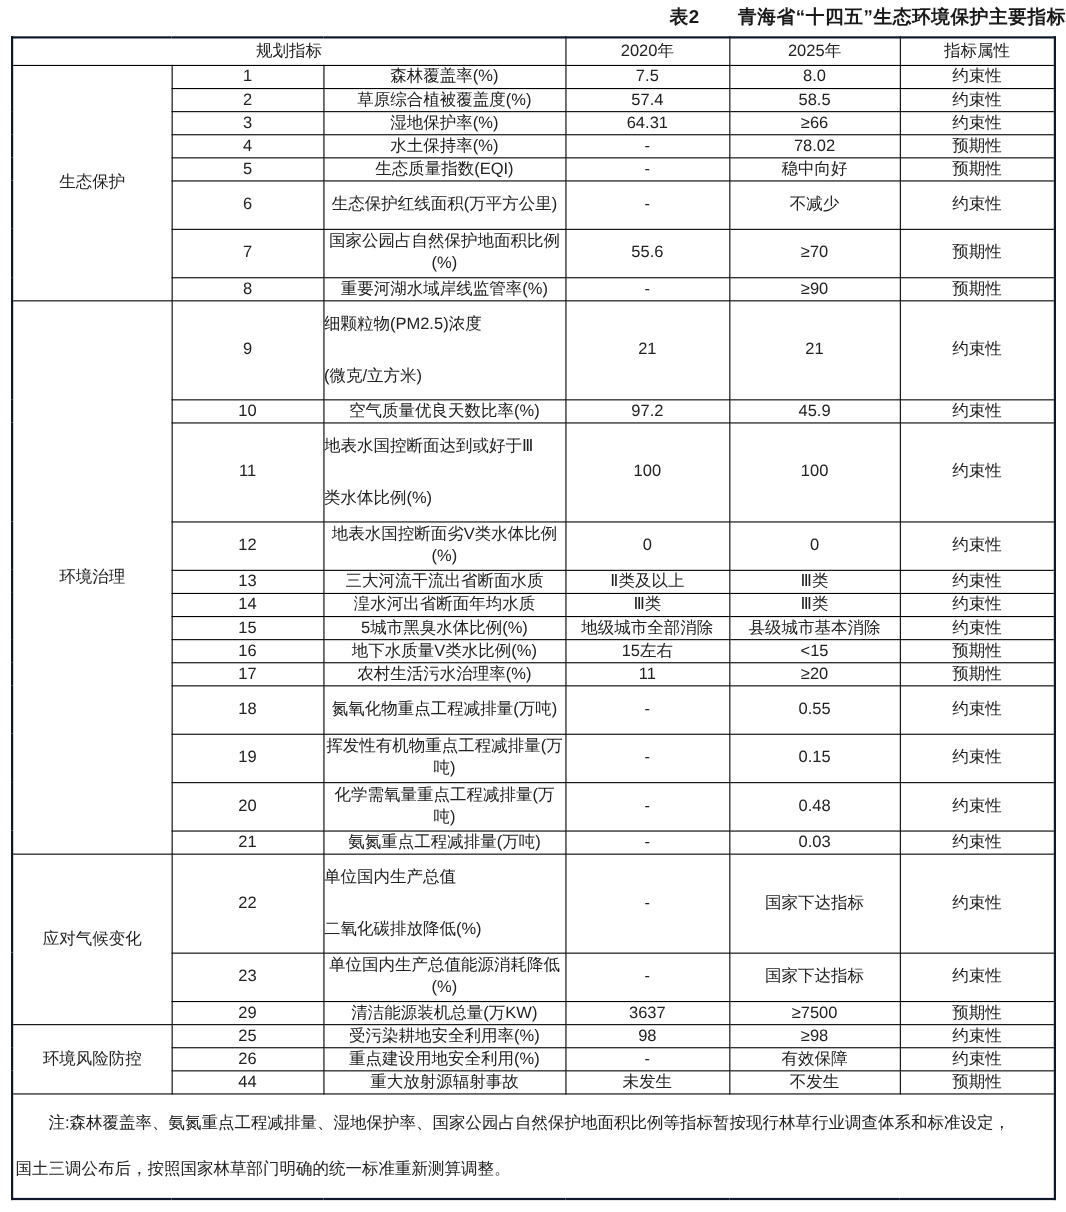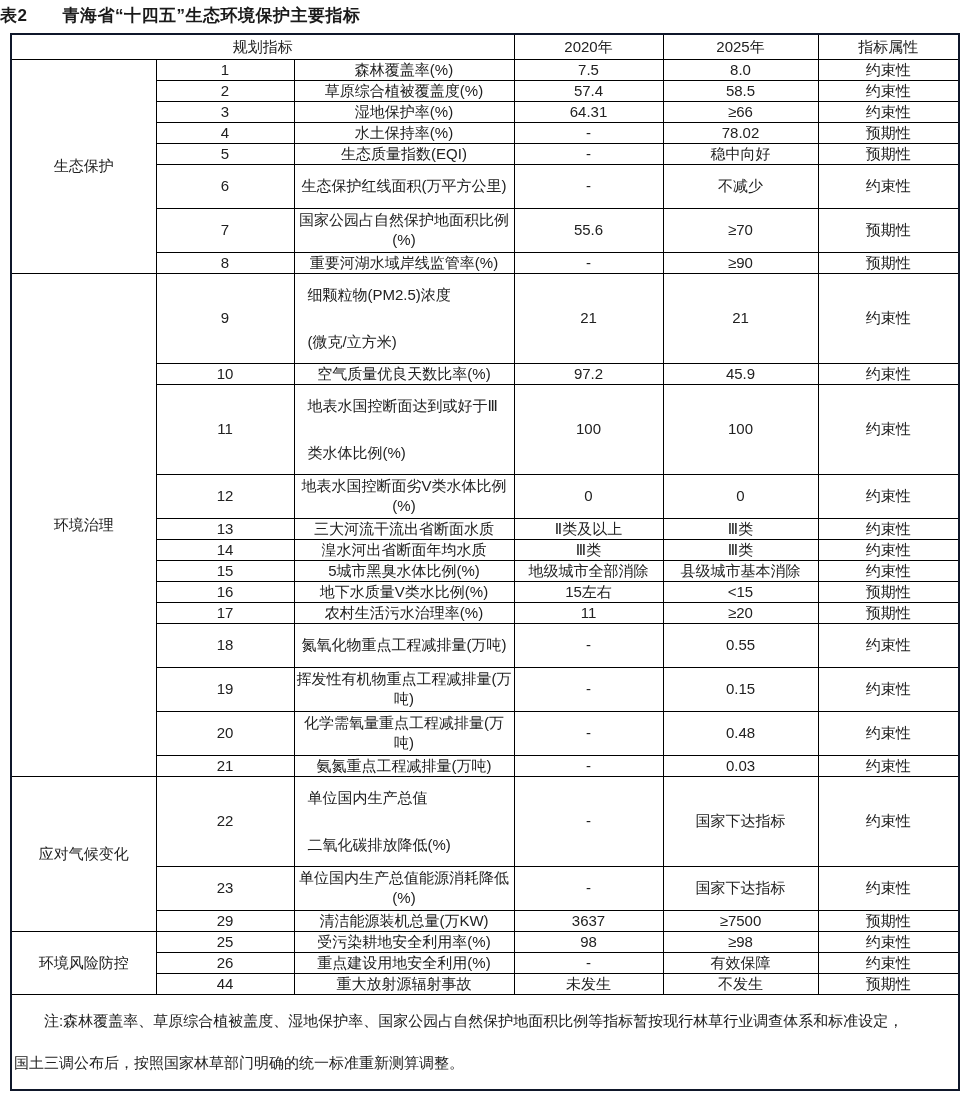--- a/index.html
+++ b/index.html
@@ -10,21 +10,21 @@
     font-family: "Liberation Sans", sans-serif;
     color: #212121;
   }
   .page {
     width: 969px;
     height: 1102px;
     background: #ffffff;
     overflow: hidden;
   }
   .doc-title {
-    text-align: left;
+    text-align: right;
     font-size: 17px;
     font-weight: 600;
     color: #1a1a1a;
     padding: 6px 0 7px 0;
     letter-spacing: 0.5px;
     line-height: 20px;
     white-space: pre;
   }
   table.indicator-table {
     border-collapse: collapse;
@@ -47,21 +47,21 @@
   }
   .indicator-table thead tr { height: 25px; }
   tr.row-s { height: 21px; }
   tr.row-m { height: 44px; }
   tr.row-l { height: 90px; }
   td.cat-cell { width: 145px; }
   td.num-cell { }
   td.ind-cell { }
   td.ind-cell.spaced {
     text-align: left;
-    padding-left: 13px;
+    padding-left: 0;
   }
   td.ind-cell.spaced .para { line-height: 20px; }
   td.ind-cell.spaced .para + .para { margin-top: 27px; }
   td.note-cell {
     height: 94px;
     text-align: left;
     vertical-align: middle;
     padding: 0 2px;
   }
   td.note-cell .note-line {
@@ -295,20 +295,20 @@
           <td class="num-cell">44</td>
           <td class="ind-cell">重大放射源辐射事故</td>
           <td>未发生</td>
           <td>不发生</td>
           <td>预期性</td>
         </tr>
       </tbody>
     <tfoot>
       <tr>
         <td colspan="6" class="note-cell">
-          <span class="note-line first">注:森林覆盖率、草原综合植被盖度、湿地保护率、国家公园占自然保护地面积比例等指标暂按现行林草行业调查体系和标准设定，</span>
+          <span class="note-line first">注:森林覆盖率、氨氮重点工程减排量、湿地保护率、国家公园占自然保护地面积比例等指标暂按现行林草行业调查体系和标准设定，</span>
           <span class="note-line">国土三调公布后，按照国家林草部门明确的统一标准重新测算调整。</span>
         </td>
       </tr>
     </tfoot>
   </table>
 
 </div>
 
 </body></html>

